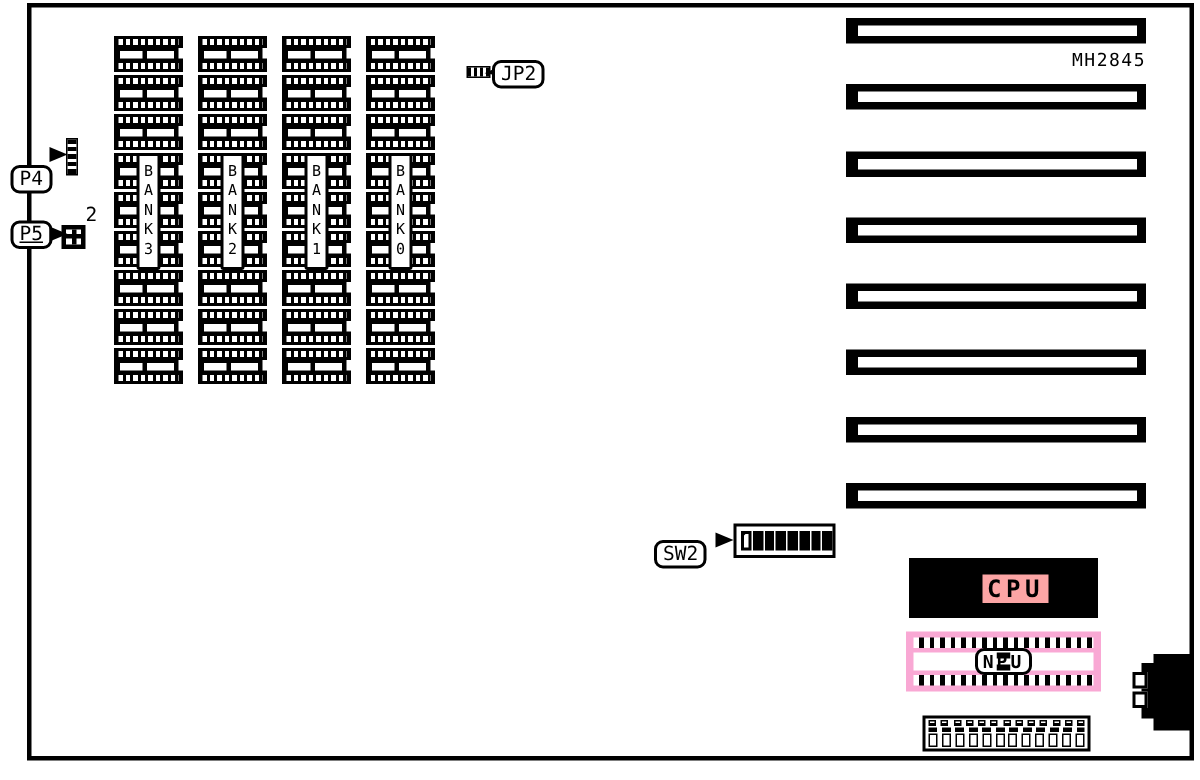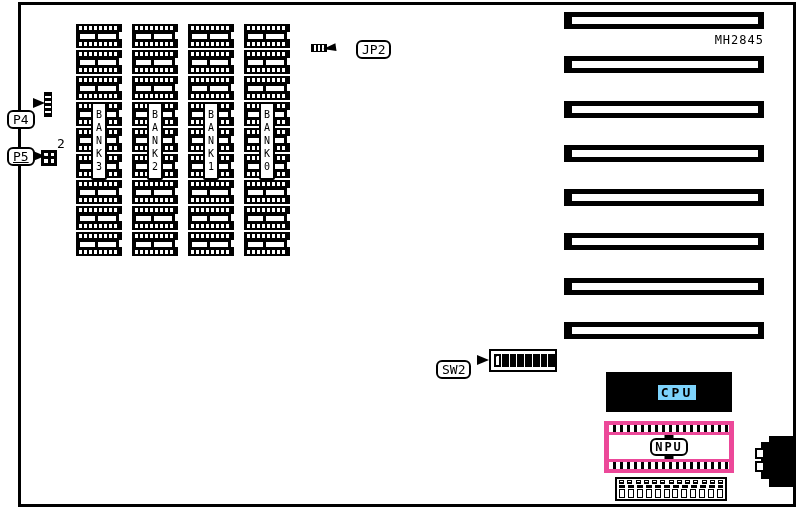--- a/index.html
+++ b/index.html
@@ -55,22 +55,22 @@
   .sw2-block { position:absolute; left:489px; top:349px; width:68px; height:23px; border:2px solid #000;
     background:#fff; display:flex; align-items:center; gap:1px; padding-left:3px; }
   .switch-open { position:relative; width:7px; height:13px; border:2px solid #000; background:#fff; }
   .switch-open::before { content:""; position:absolute; left:-2px; top:-2px;
     border-top:5px solid #000; border-right:5px solid transparent; }
   .switch-on { width:7px; height:13px; background:#000; }
 
   
   .cpu { position:absolute; left:606px; top:372px; width:126px; height:40px; background:#000;
     display:flex; align-items:center; justify-content:center; }
-  .cpu-label { background:#7dd3fc; color:#000; font-weight:bold; font-size:13px; letter-spacing:3px; padding:0 3px;margin-left:16px; }
-  .npu { position:absolute; left:604px; top:421px; width:130px; height:52px; background:#ec4899; }
+  .cpu-label { background:#fca5a5; color:#000; font-weight:bold; font-size:16px; letter-spacing:3px; padding:0 3px;margin-left:16px; }
+  .npu { position:absolute; left:604px; top:421px; width:130px; height:40px; background:#f9a8d4; }
   .npu-pins-top, .npu-pins-bottom { position:absolute; left:5px; right:5px; height:7px;
     background:repeating-linear-gradient(90deg,#fff 0 4px,#000 4px 7px); }
   .npu-pins-top { top:4px; } .npu-pins-bottom { bottom:4px; }
   .npu-body { position:absolute; left:5px; right:5px; top:14px; bottom:14px; background:#fff;
     display:flex; align-items:center; justify-content:center; }
   .npu-tab-top, .npu-tab-bottom { position:absolute; left:50%; transform:translateX(-50%);
     width:9px; height:4px; background:#000; }
   .npu-tab-top { top:0; } .npu-tab-bottom { bottom:0; }
   .npu-label { border:2px solid #000; border-radius:6px; background:#fff; font-weight:bold;
     font-size:12px; letter-spacing:2px; line-height:14px; padding:0 3px; }
@@ -370,21 +370,21 @@
   <div class="callout" style="left:7px; top:147px;text-decoration:underline;">P5</div>
   <div class="tri-right" style="left:33px; top:151px;"></div>
   <div class="p5-conn">
     <div class="cross-v"></div>
     <div class="cross-h"></div>
   </div>
   <div class="p5-sup">2</div>
 
   <div class="jp2-conn"></div>
   <div class="tri-left" style="left:323px; top:44px;"></div>
-  <div class="callout" style="left:356px; top:40px;text-align:center;">JP2</div>
+  <div class="callout" style="left:328px; top:40px;text-align:center;">JP2</div>
 
   <div class="slots">
       <div class="slot">
         <div class="slot-inner"></div>
       </div>
       <div class="slot">
         <div class="slot-inner"></div>
       </div>
       <div class="slot">
         <div class="slot-inner"></div>

